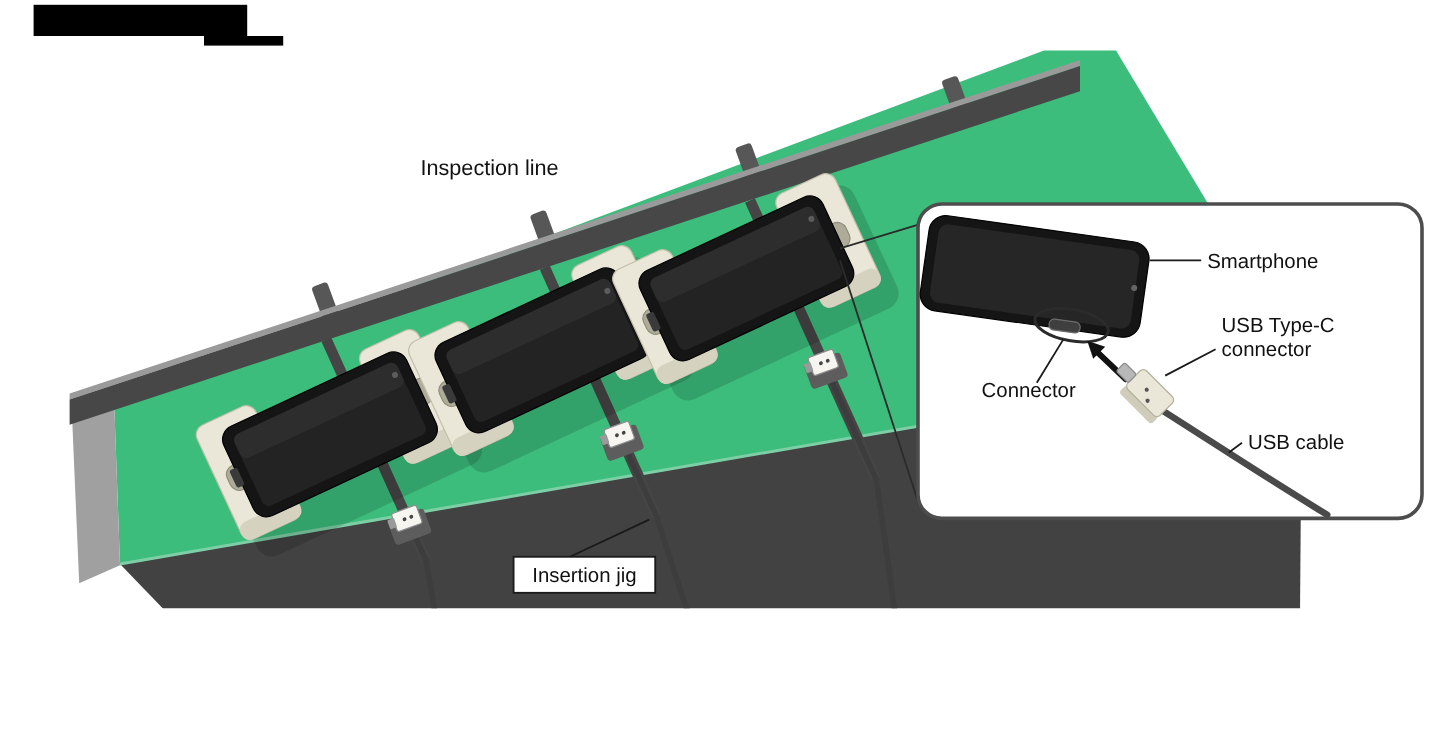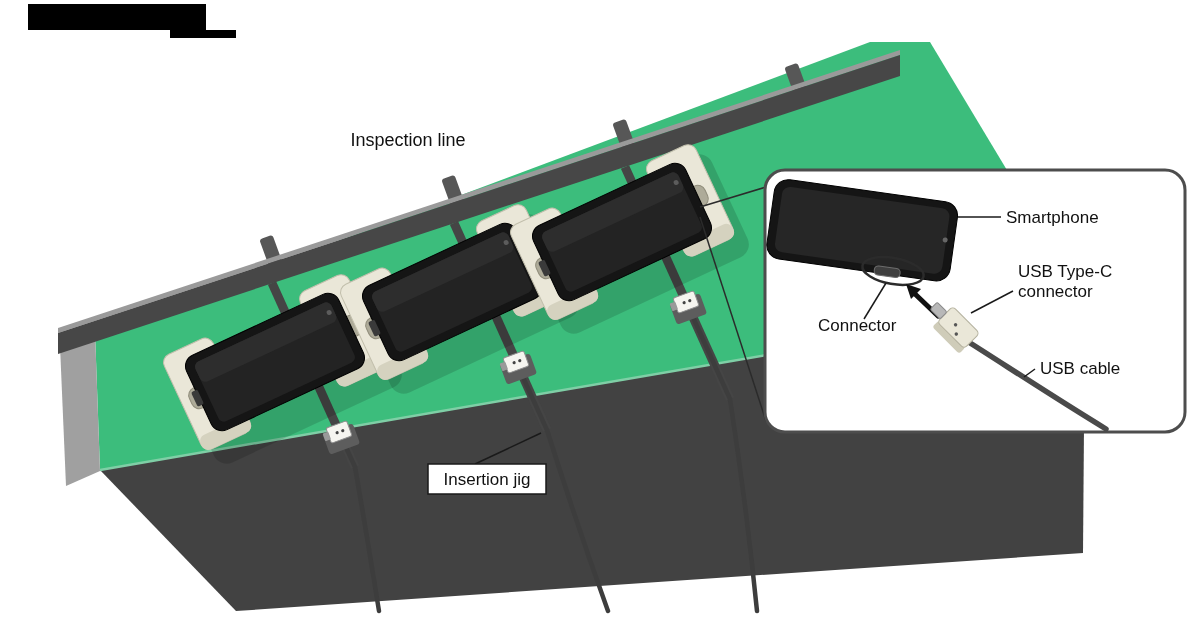--- a/index.html
+++ b/index.html
@@ -1,16 +1,16 @@
 <!DOCTYPE html>
 <html><head>
 <meta charset="utf-8">
 <style>
   html,body{margin:0;padding:0;background:#fff;}
-  .stage{position:relative;width:1200px;height:617px;background:#fff;overflow:hidden;}
+  .stage{position:relative;width:1200px;height:507px;background:#fff;overflow:hidden;}
   svg{display:block;}
   .lbl{font-family:"Liberation Sans","DejaVu Sans",sans-serif;font-size:17px;fill:#111;}
   .lbl-lg{font-family:"Liberation Sans","DejaVu Sans",sans-serif;font-size:18px;fill:#111;}
 </style>
 </head>
 <body>
 
 <div class="stage">
 <svg width="1200" height="617" viewBox="0 0 1200 617" xmlns="http://www.w3.org/2000/svg">
 

